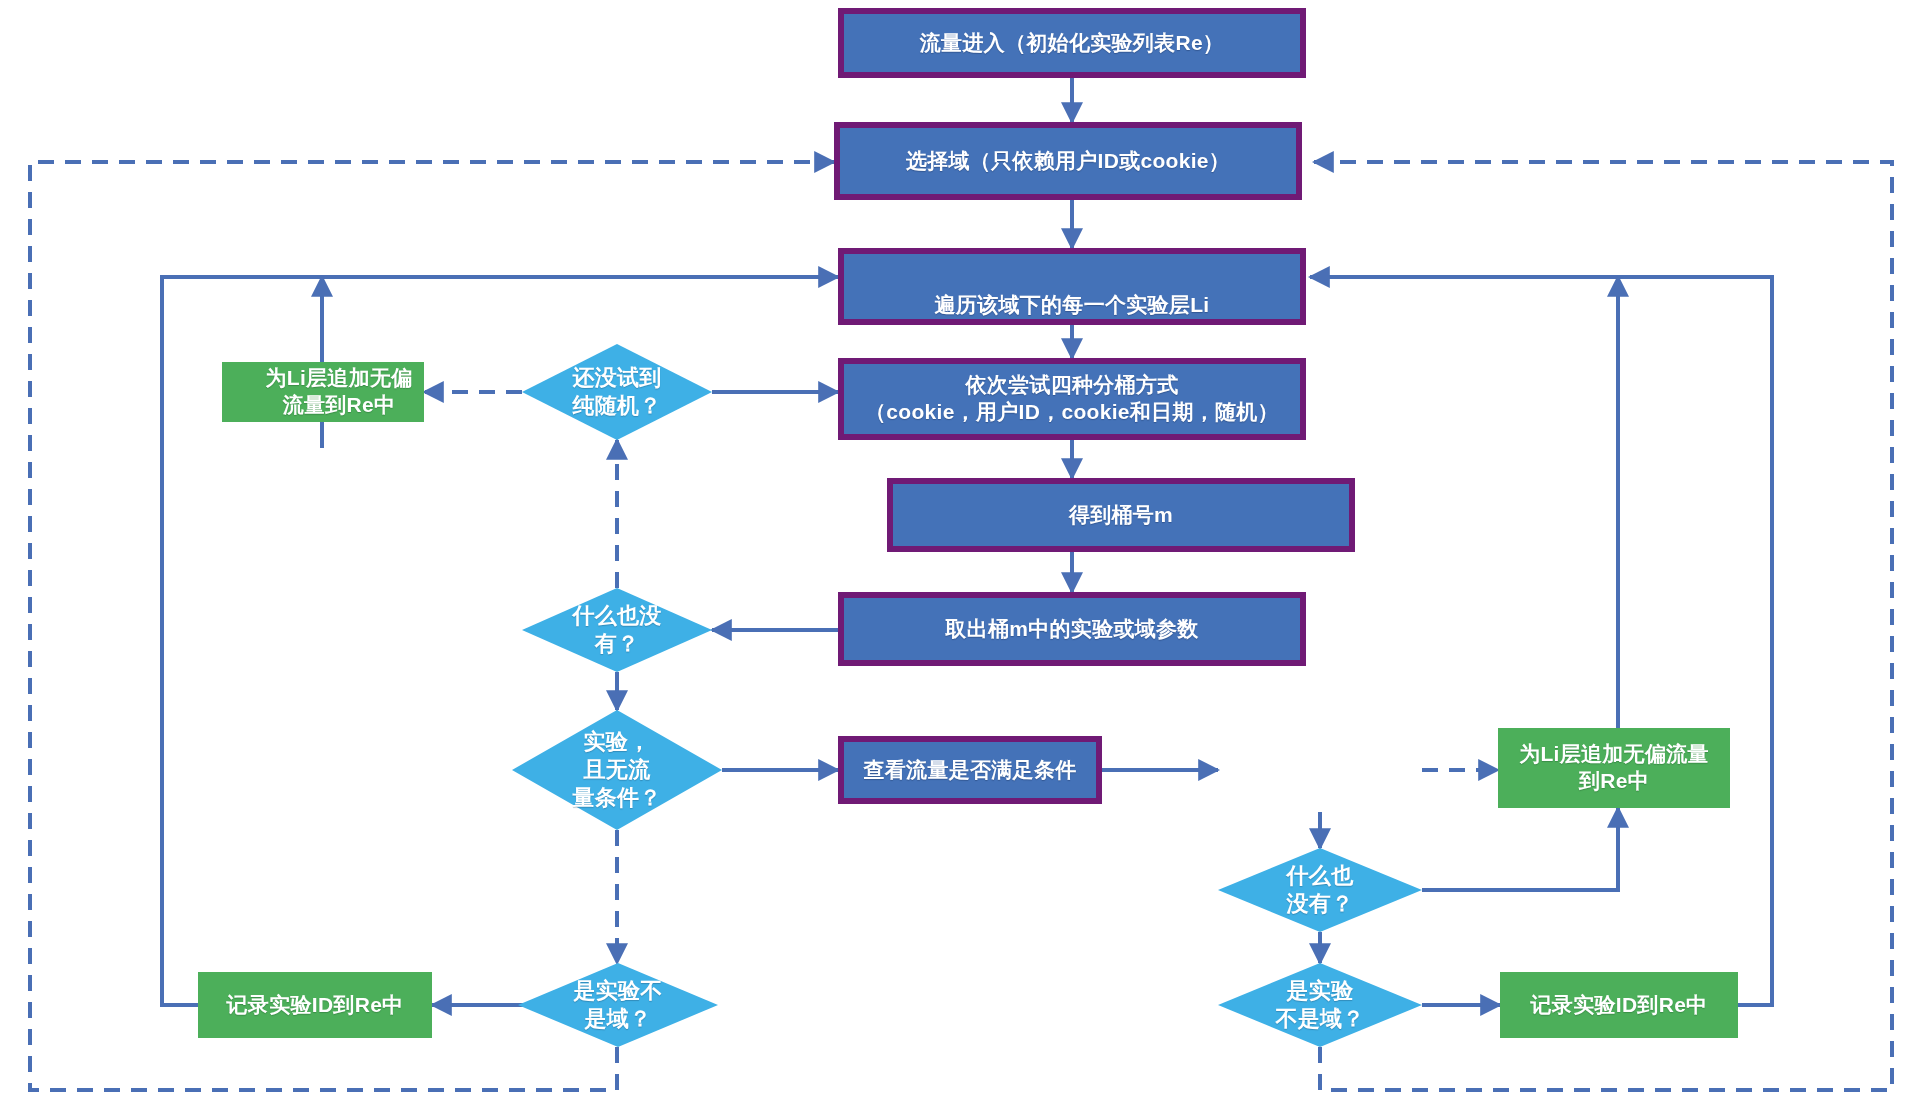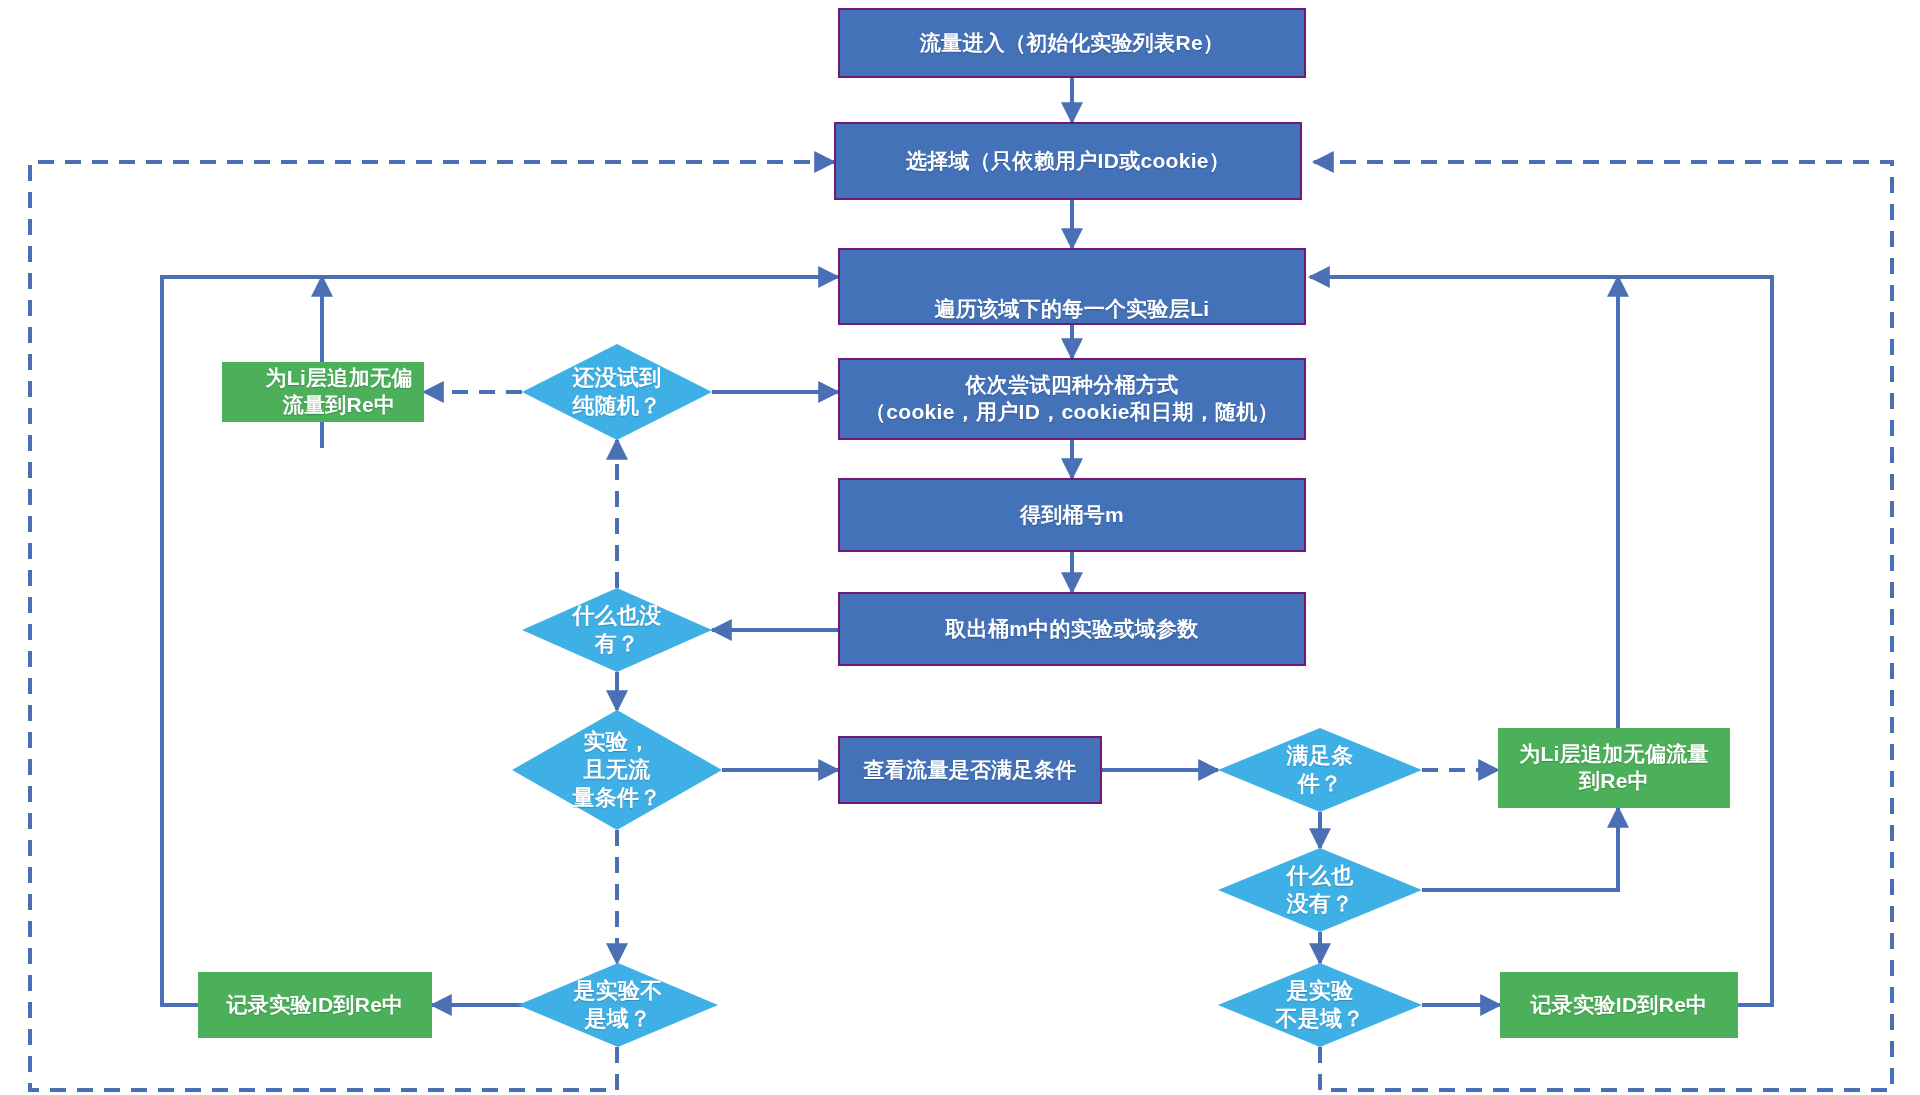--- a/index.html
+++ b/index.html
@@ -33,21 +33,21 @@
     justify-content: center;
     text-align: center;
     color: #ffffff;
     font-weight: bold;
     line-height: 1.28;
     white-space: pre-line;
     letter-spacing: 0.3px;
   }
   .process {
     background: #4472b8;
-    border: 2px solid #701a75;
+    border: 6px solid #701a75;
     font-size: 21px;
     text-shadow: 0 1px 1px rgba(20,40,80,0.35);
   }
   .terminator {
     background: #4caf5a;
     border: none;
     font-size: 21px;
     text-shadow: 0 1px 1px rgba(20,70,30,0.3);
   }
   .decision {
@@ -155,21 +155,21 @@
 
   <div class="node process" style="left:838px; top:248px; width:468px; height:77px;align-items:flex-end;">
     <span>遍历该域下的每一个实验层Li</span>
   </div>
 
   <div class="node process" style="left:838px; top:358px; width:468px; height:82px;">
     <span>依次尝试四种分桶方式
 （cookie，用户ID，cookie和日期，随机）</span>
   </div>
 
-  <div class="node process" style="left:838px; top:478px; width:468px; height:74px;">
+  <div class="node process" style="left:887px; top:478px; width:468px; height:74px;">
     <span>得到桶号m</span>
   </div>
 
   <div class="node process" style="left:838px; top:592px; width:468px; height:74px;">
     <span>取出桶m中的实验或域参数</span>
   </div>
 
   <div class="node process" style="left:838px; top:736px; width:264px; height:68px;">
     <span>查看流量是否满足条件</span>
   </div>
@@ -210,25 +210,20 @@
 且无流
 量条件？</span>
   </div>
 
   <div class="node decision" style="left:518px; top:963px; width:200px; height:84px;">
     <span class="dshape"></span>
     <span class="dlabel">是实验不
 是域？</span>
   </div>
 
-  <div class="node decision" style="left:1218px; top:728px; width:204px; height:84px;">
-    <span class="dshape"></span>
-    <span class="dlabel">满足条
-件？</span>
-  </div>
 
   <div class="node decision" style="left:1218px; top:848px; width:204px; height:84px;">
     <span class="dshape"></span>
     <span class="dlabel">什么也
 没有？</span>
   </div>
 
   <div class="node decision" style="left:1218px; top:963px; width:204px; height:84px;justify-content:center;">
     <span class="dshape"></span>
     <span class="dlabel">是实验

